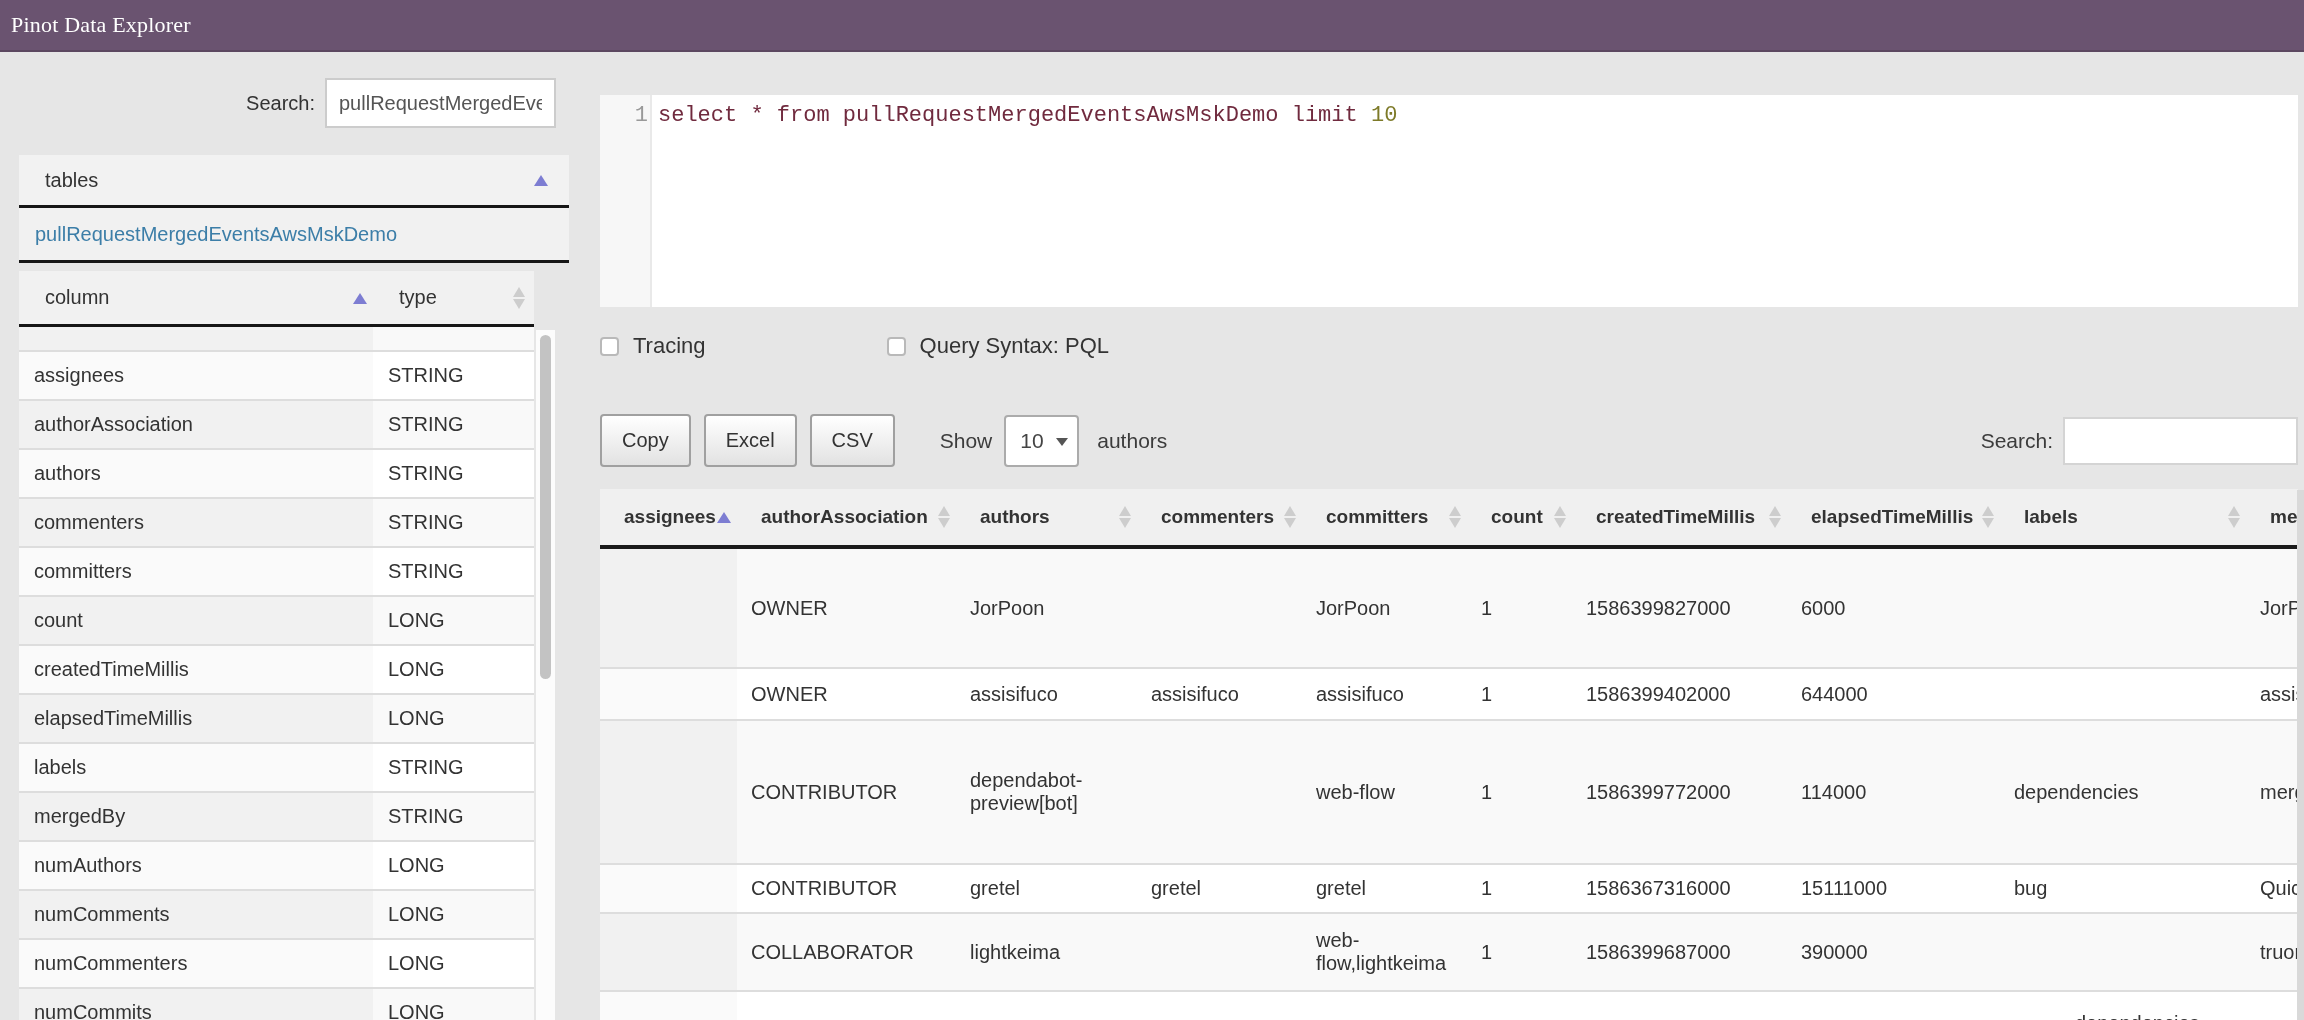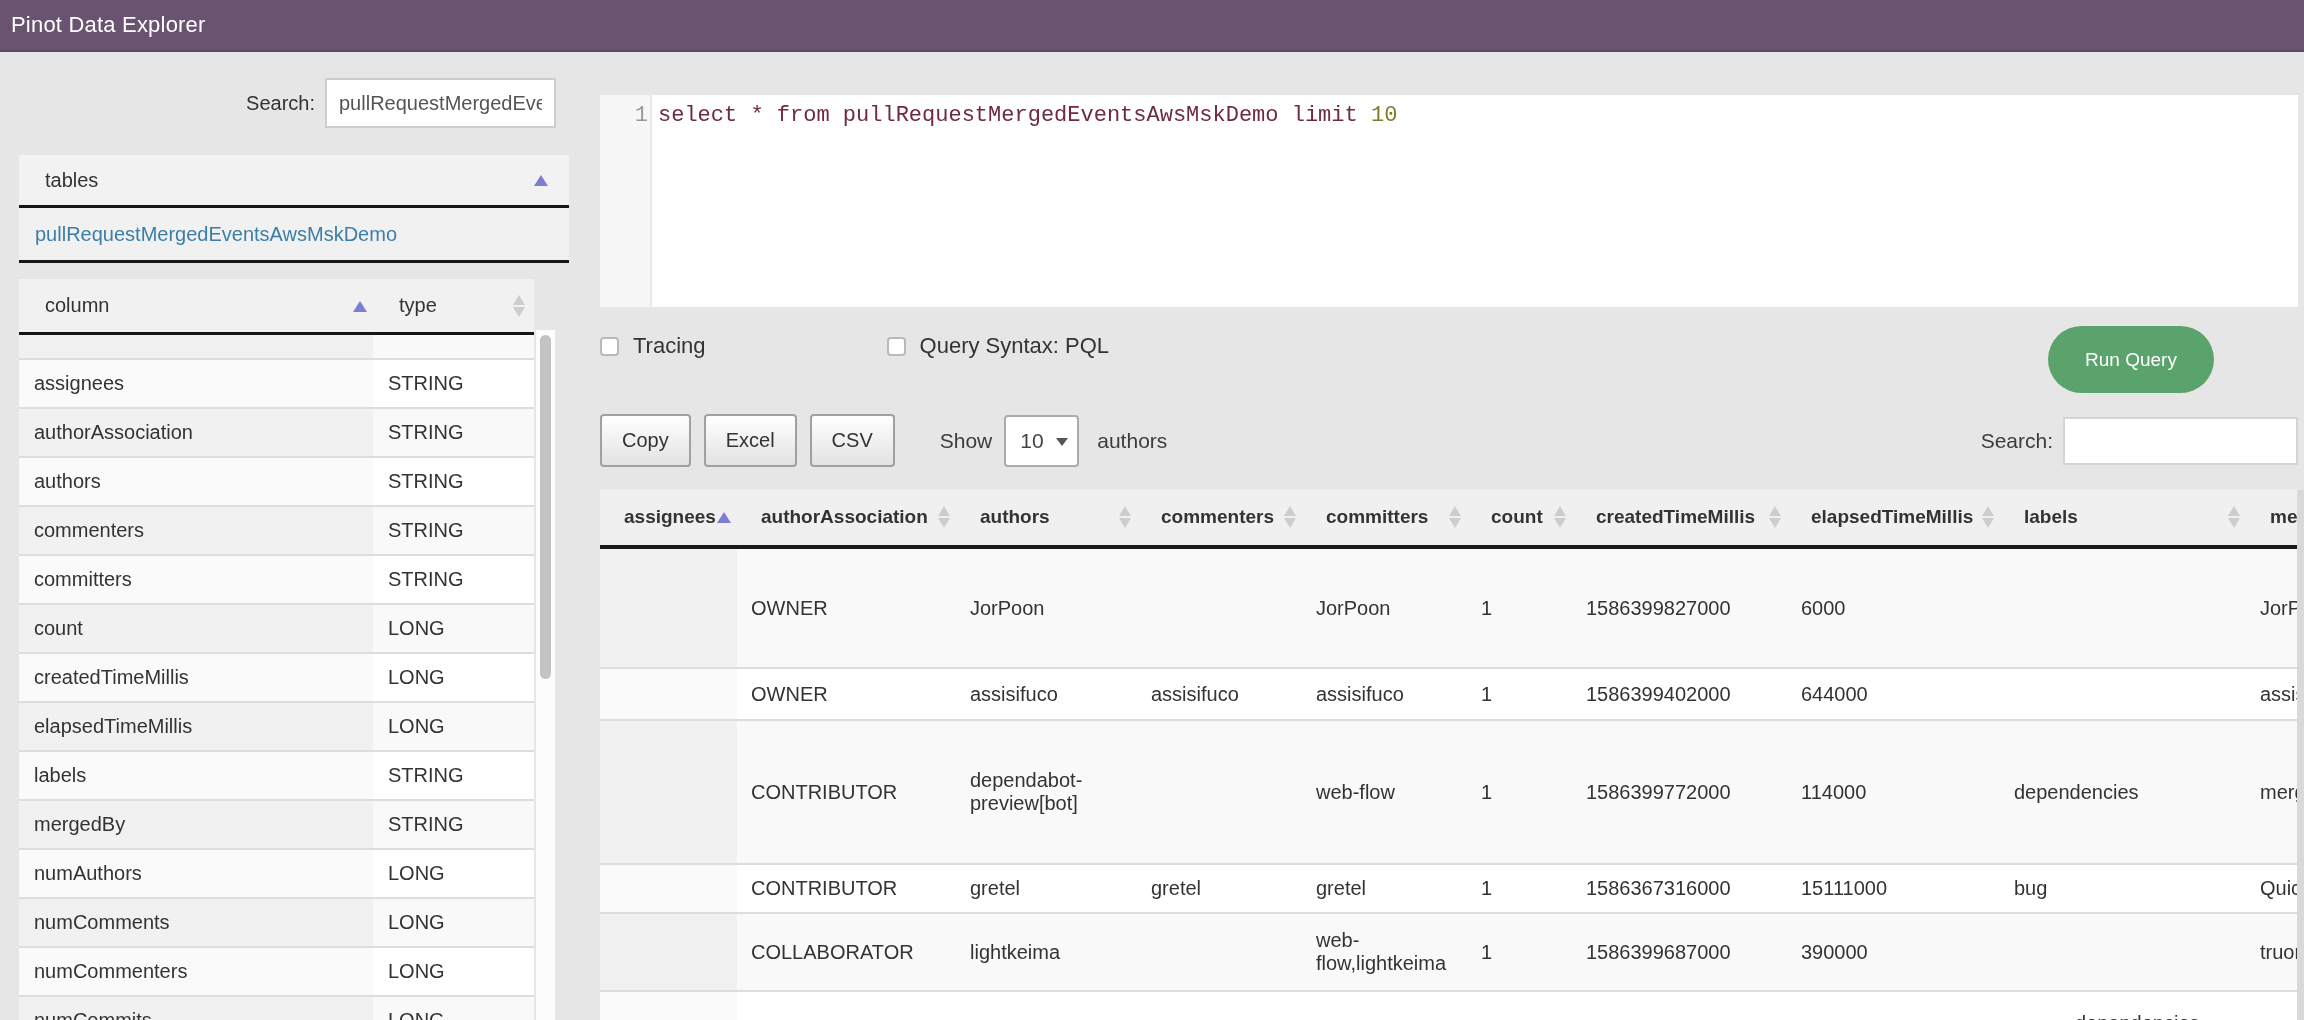--- a/index.html
+++ b/index.html
@@ -10,38 +10,38 @@
     font-size:20px;
     color:#333;
   }
   
   .navbar {
     height:52px; background:#6a5370;
     border-bottom:2px solid #5c4860;
     display:flex; align-items:center;
     padding-left:11px;
   }
-  .brand { color:#fff; font-size:22px; letter-spacing:0.2px; }
+  .brand { color:#fff; font-size:22px; letter-spacing:0.2px;font-family:Liberation Serif, serif; }
 
   
   .sidebar { position:absolute; left:19px; top:78px; width:550px; }
   .main    { position:absolute; left:600px; top:95px; width:1698px; }
   .right-strip { position:absolute; left:2297px; top:490px; width:7px; height:530px; background:#d9d9d9; }
 
   
   .filter-row { height:50px; margin-bottom:27px; display:flex; justify-content:flex-end; align-items:center; padding-right:13px; }
   .filter-label { margin-right:10px; color:#333; }
   .filter-input {
     width:231px; height:50px; border:2px solid #cccccc; background:#fff;
     font-family:"Liberation Sans", sans-serif; font-size:20px; color:#555;
     padding:0 12px; outline:none; border-radius:0;
   }
 
   
-  .tables-panel { background:#f2f2f2; margin-bottom:16px; }
+  .tables-panel { background:#f2f2f2; margin-bottom:8px; }
   .tables-header { }
   .tables-header .sort-asc { right:21px; }
   .tables-header {
     height:53px; display:flex; align-items:center; position:relative;
     padding-left:26px; border-bottom:3px solid #161616; cursor:pointer;
   }
   .tables-row { height:55px; display:flex; align-items:center; padding-left:16px; background:#f1f1f1; border-bottom:3px solid #161616; }
   .table-link { color:#3c7ea8; text-decoration:none; cursor:pointer; }
 
   
@@ -278,21 +278,20 @@
 
   <div class="controls-row">
     <span class="tracing-group">
       <span class="checkbox"></span>
       <span class="ctrl-label">Tracing</span>
     </span>
     <span class="pql-group">
       <span class="checkbox"></span>
       <span class="ctrl-label">Query Syntax: PQL</span>
     </span>
-    <button class="run-btn">Run Query</button>
   </div>
 
   <div class="toolbar-row">
     <button class="dt-btn">Copy</button>
     <button class="dt-btn">Excel</button>
     <button class="dt-btn">CSV</button>
     <span class="show-label">Show</span>
     <span class="page-select">
       <span>10</span>
       <i class="select-caret"></i>

